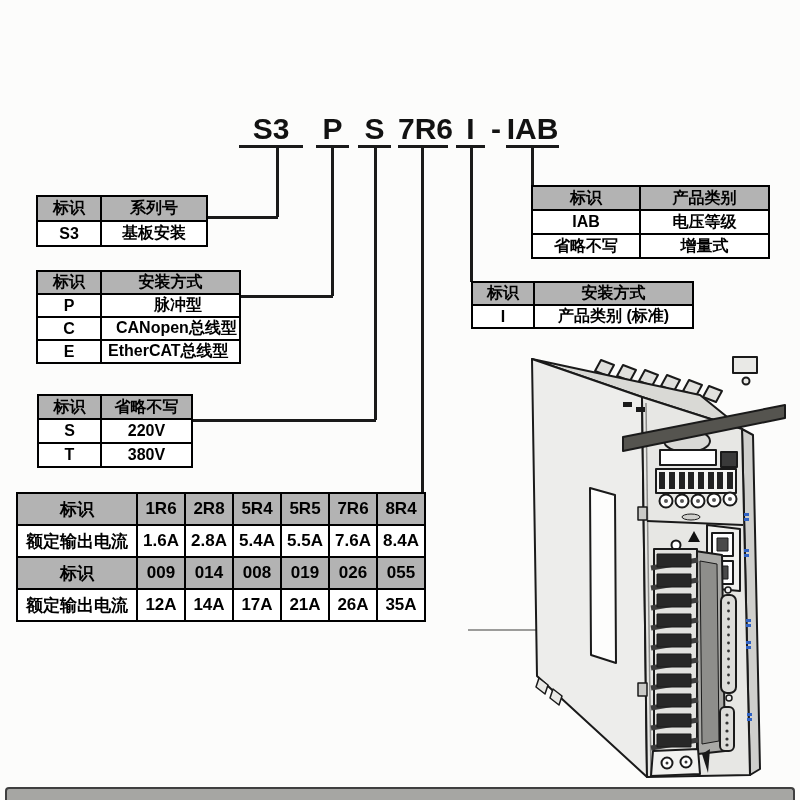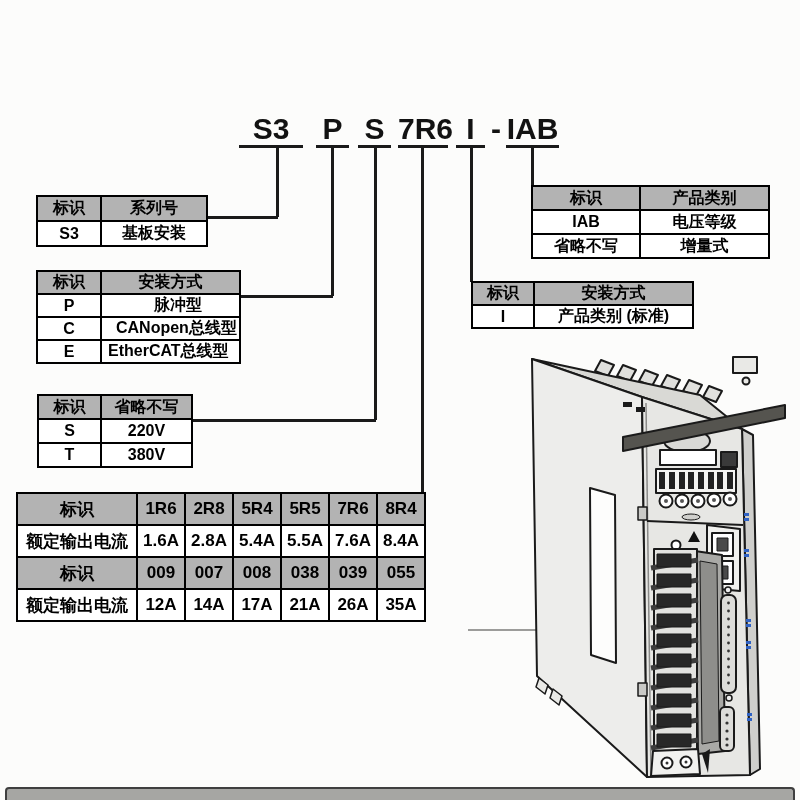--- a/index.html
+++ b/index.html
@@ -144,24 +144,24 @@
       <td>1.6A</td>
       <td>2.8A</td>
       <td>5.4A</td>
       <td>5.5A</td>
       <td>7.6A</td>
       <td>8.4A</td>
     </tr>
     <tr>
       <td class="hd">标识</td>
       <td class="hd">009</td>
-      <td class="hd">007</td>
+      <td class="hd">014</td>
       <td class="hd">008</td>
-      <td class="hd">038</td>
-      <td class="hd">039</td>
+      <td class="hd">019</td>
+      <td class="hd">026</td>
       <td class="hd">055</td>
     </tr>
     <tr>
       <td>额定输出电流</td>
       <td>12A</td>
       <td>14A</td>
       <td>17A</td>
       <td>21A</td>
       <td>26A</td>
       <td>35A</td>

